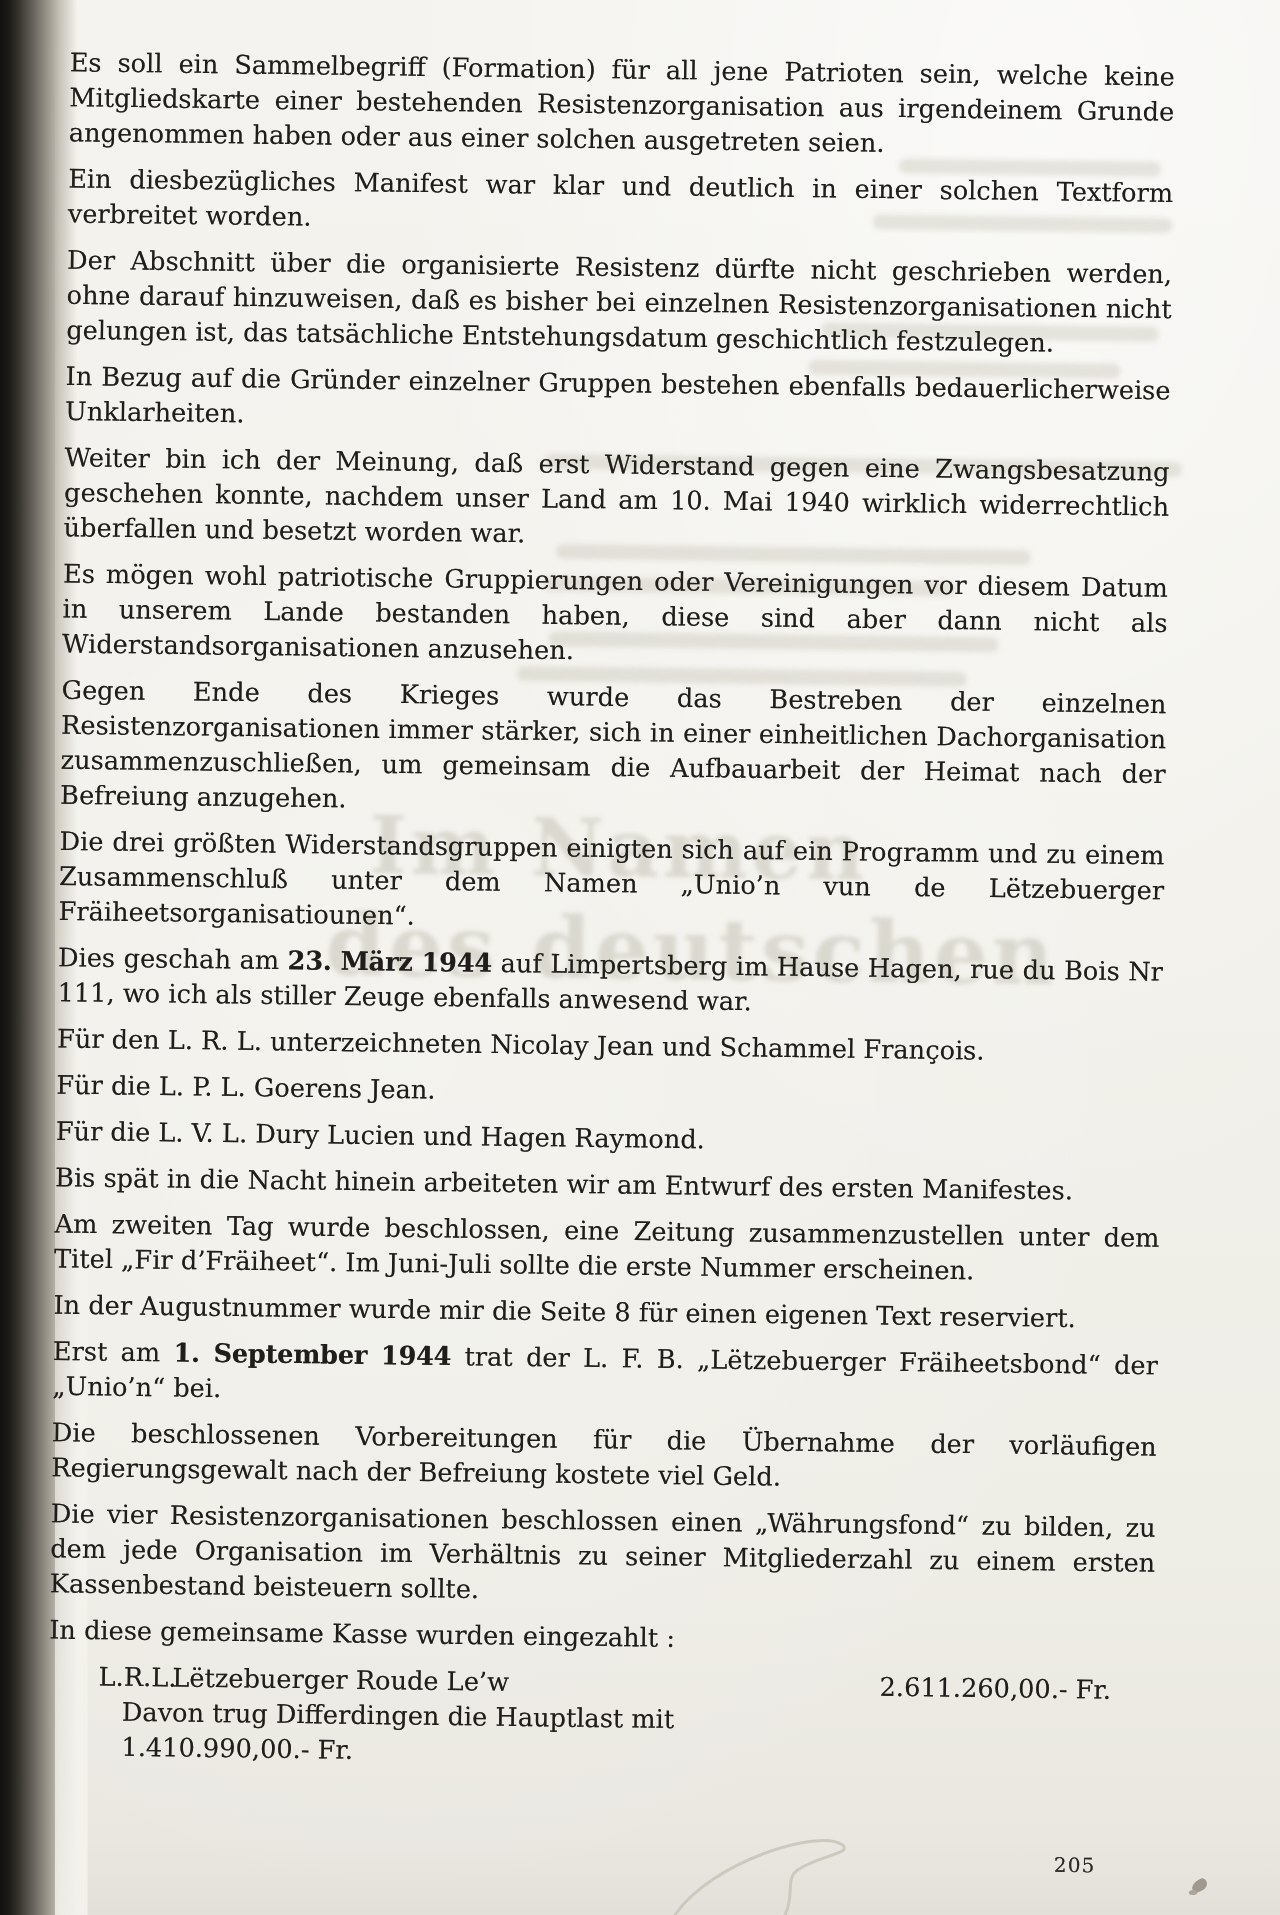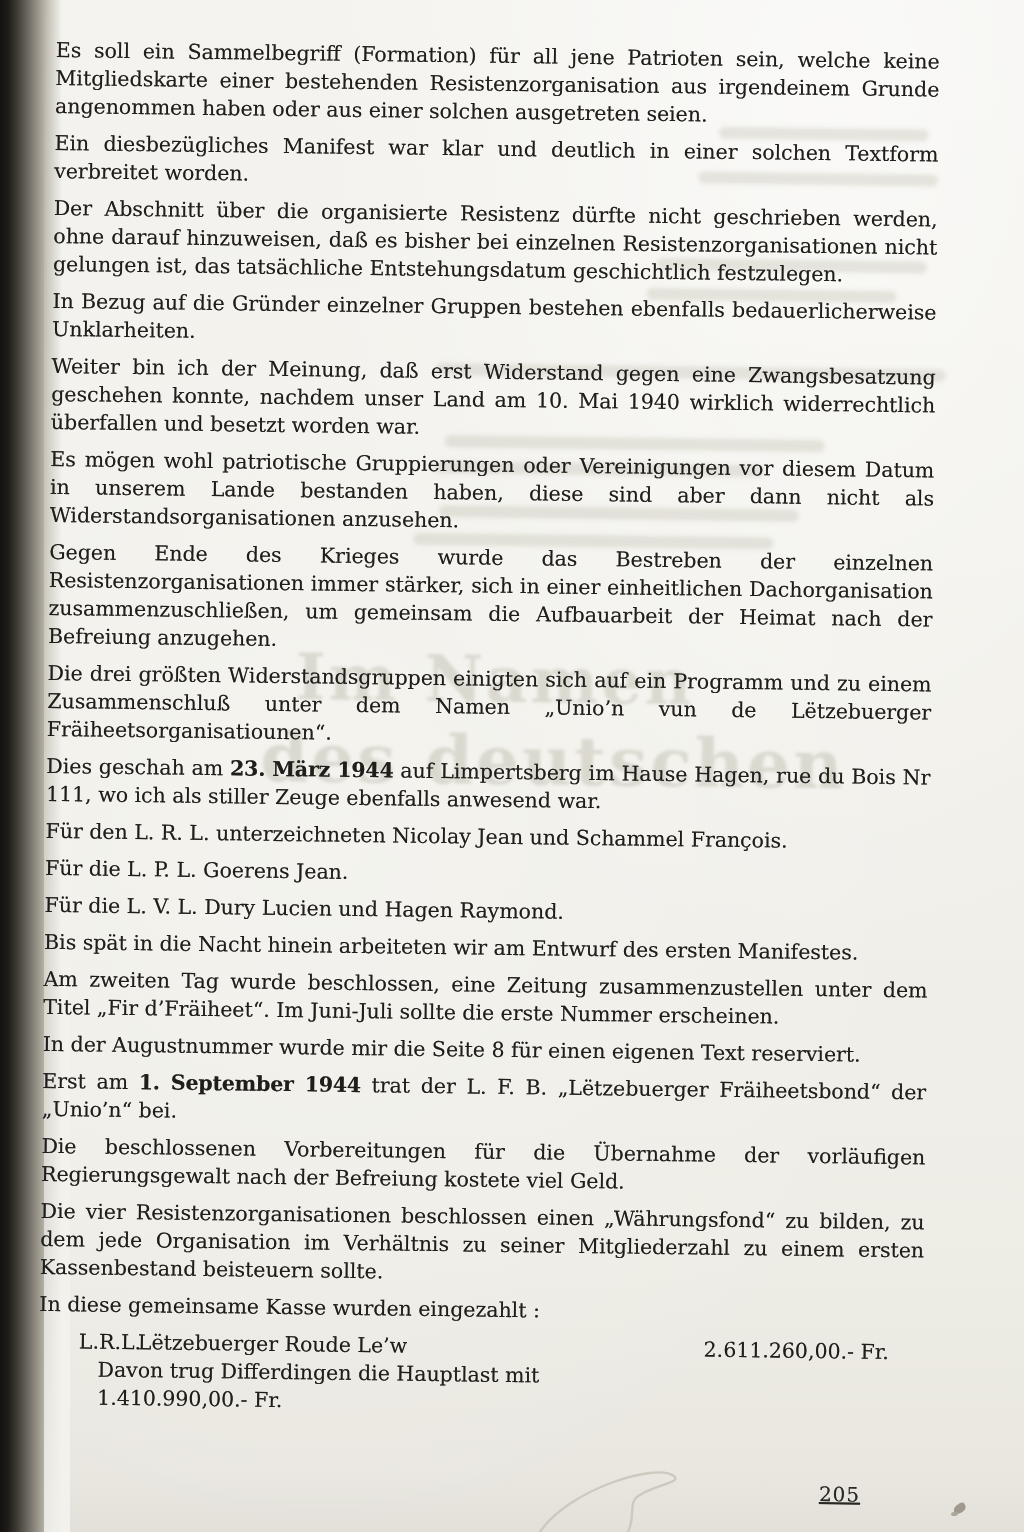--- a/index.html
+++ b/index.html
@@ -48,24 +48,23 @@
     font-size:20.5px;line-height:28px;
     text-shadow:0 0 .5px rgba(32,30,27,.55);
   }
   .para .b{font-weight:bold;letter-spacing:-.2px;}
   .ledger{margin-top:3px;font-size:20.5px;line-height:28px;text-shadow:0 0 .5px rgba(32,30,27,.55);}
   .ledger-row{display:flex;align-items:baseline;}
   .ledger-label{width:59px;flex:0 0 auto;margin-left:40px;}
   .ledger-amount{margin-left:auto;margin-right:34px;}
   .ledger-note{margin-left:59px;}
   .page-number{
-    position:absolute;left:782px;top:1436px;z-index:3;
-    font-size:20px;color:#2a2825;letter-spacing:1px;
+    position:absolute;left:806px;top:1436px;z-index:3;
+    font-size:16px;color:#2a2825;letter-spacing:1px;
     text-shadow:0 0 .5px rgba(32,30,27,.5);
-    text-decoration:underline;
   }
   
   .smudge{position:absolute;left:478px;top:1438px;z-index:4;pointer-events:none;}
   .speck{
     position:absolute;left:953px;top:1504px;width:13px;height:9px;z-index:4;
     background:#8a8174;border-radius:60% 30% 50% 40%;
     transform:rotate(-28deg);opacity:.75;
   }
   .speck::after{
     content:"";position:absolute;left:-4px;top:5px;width:7px;height:4px;

